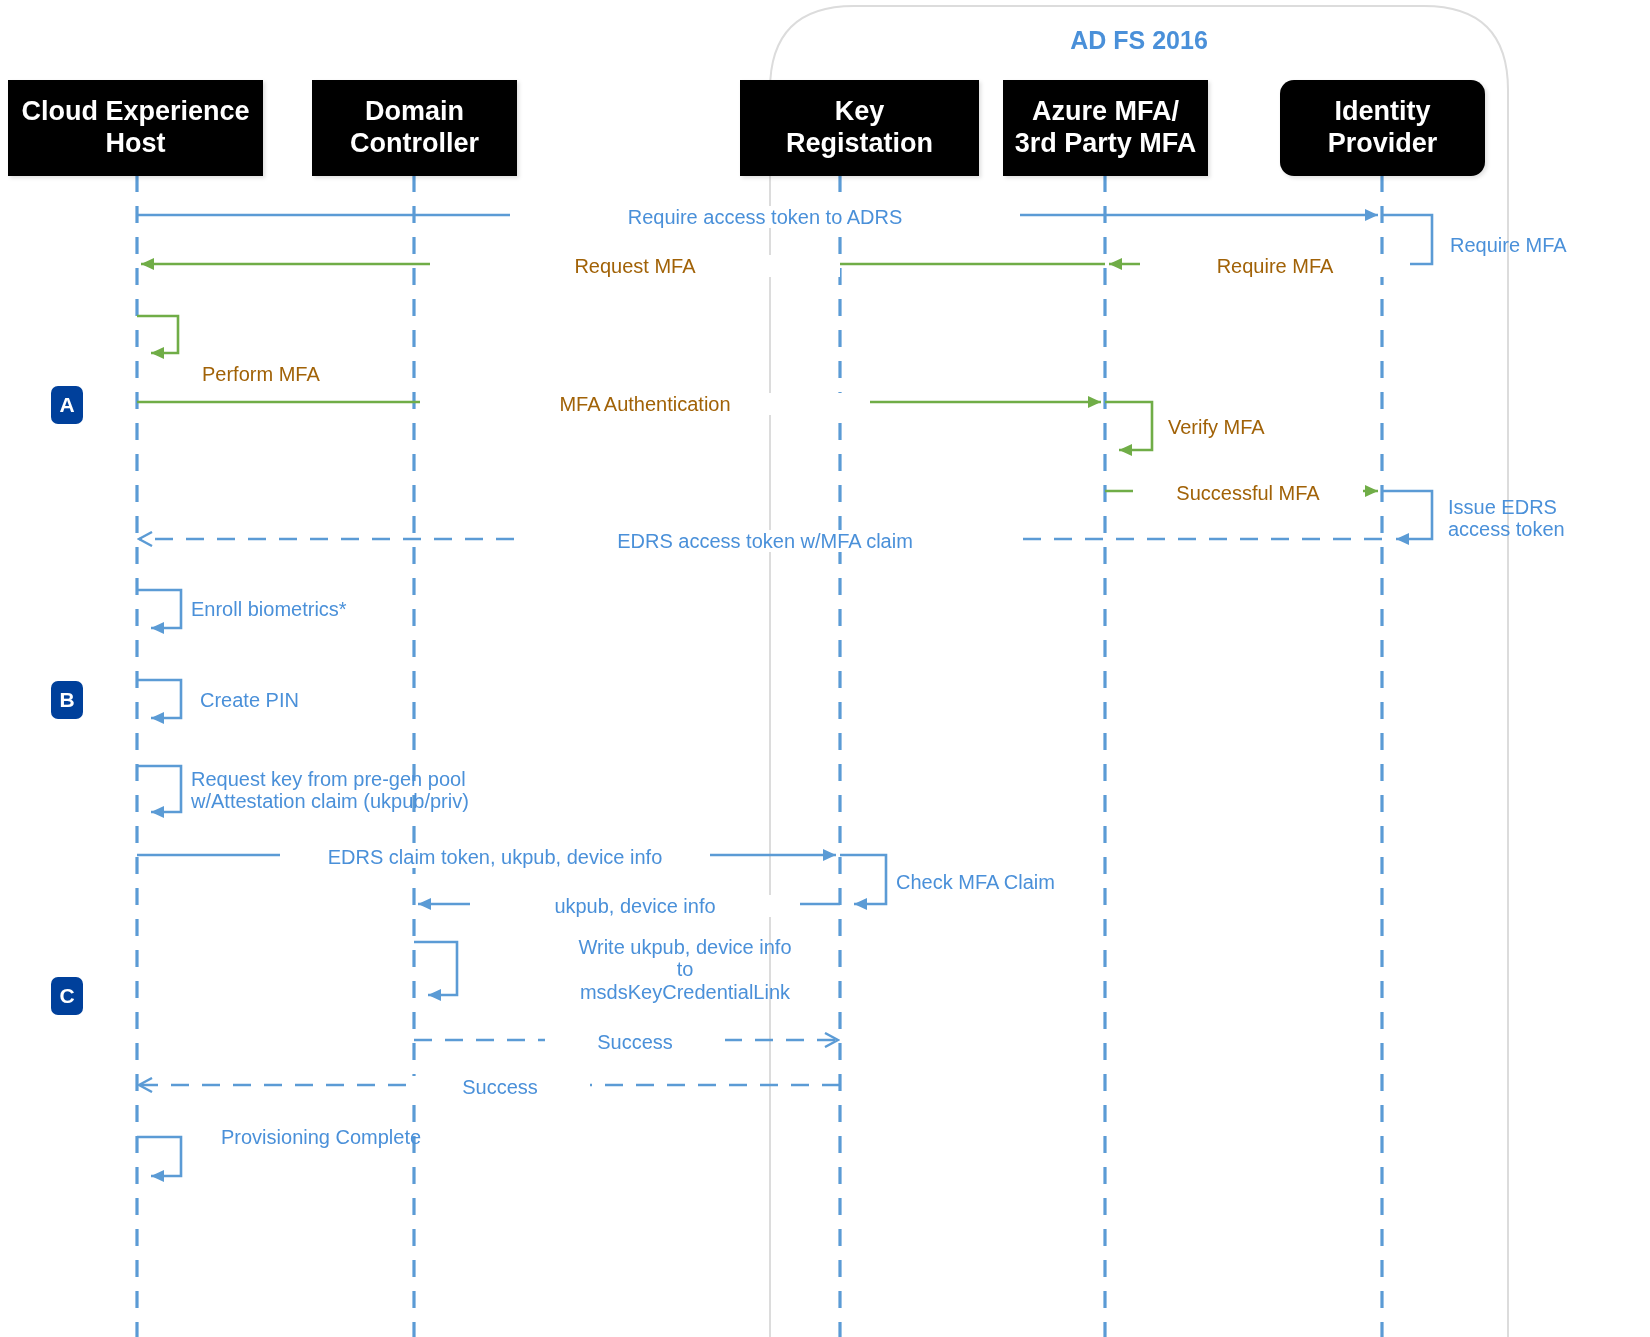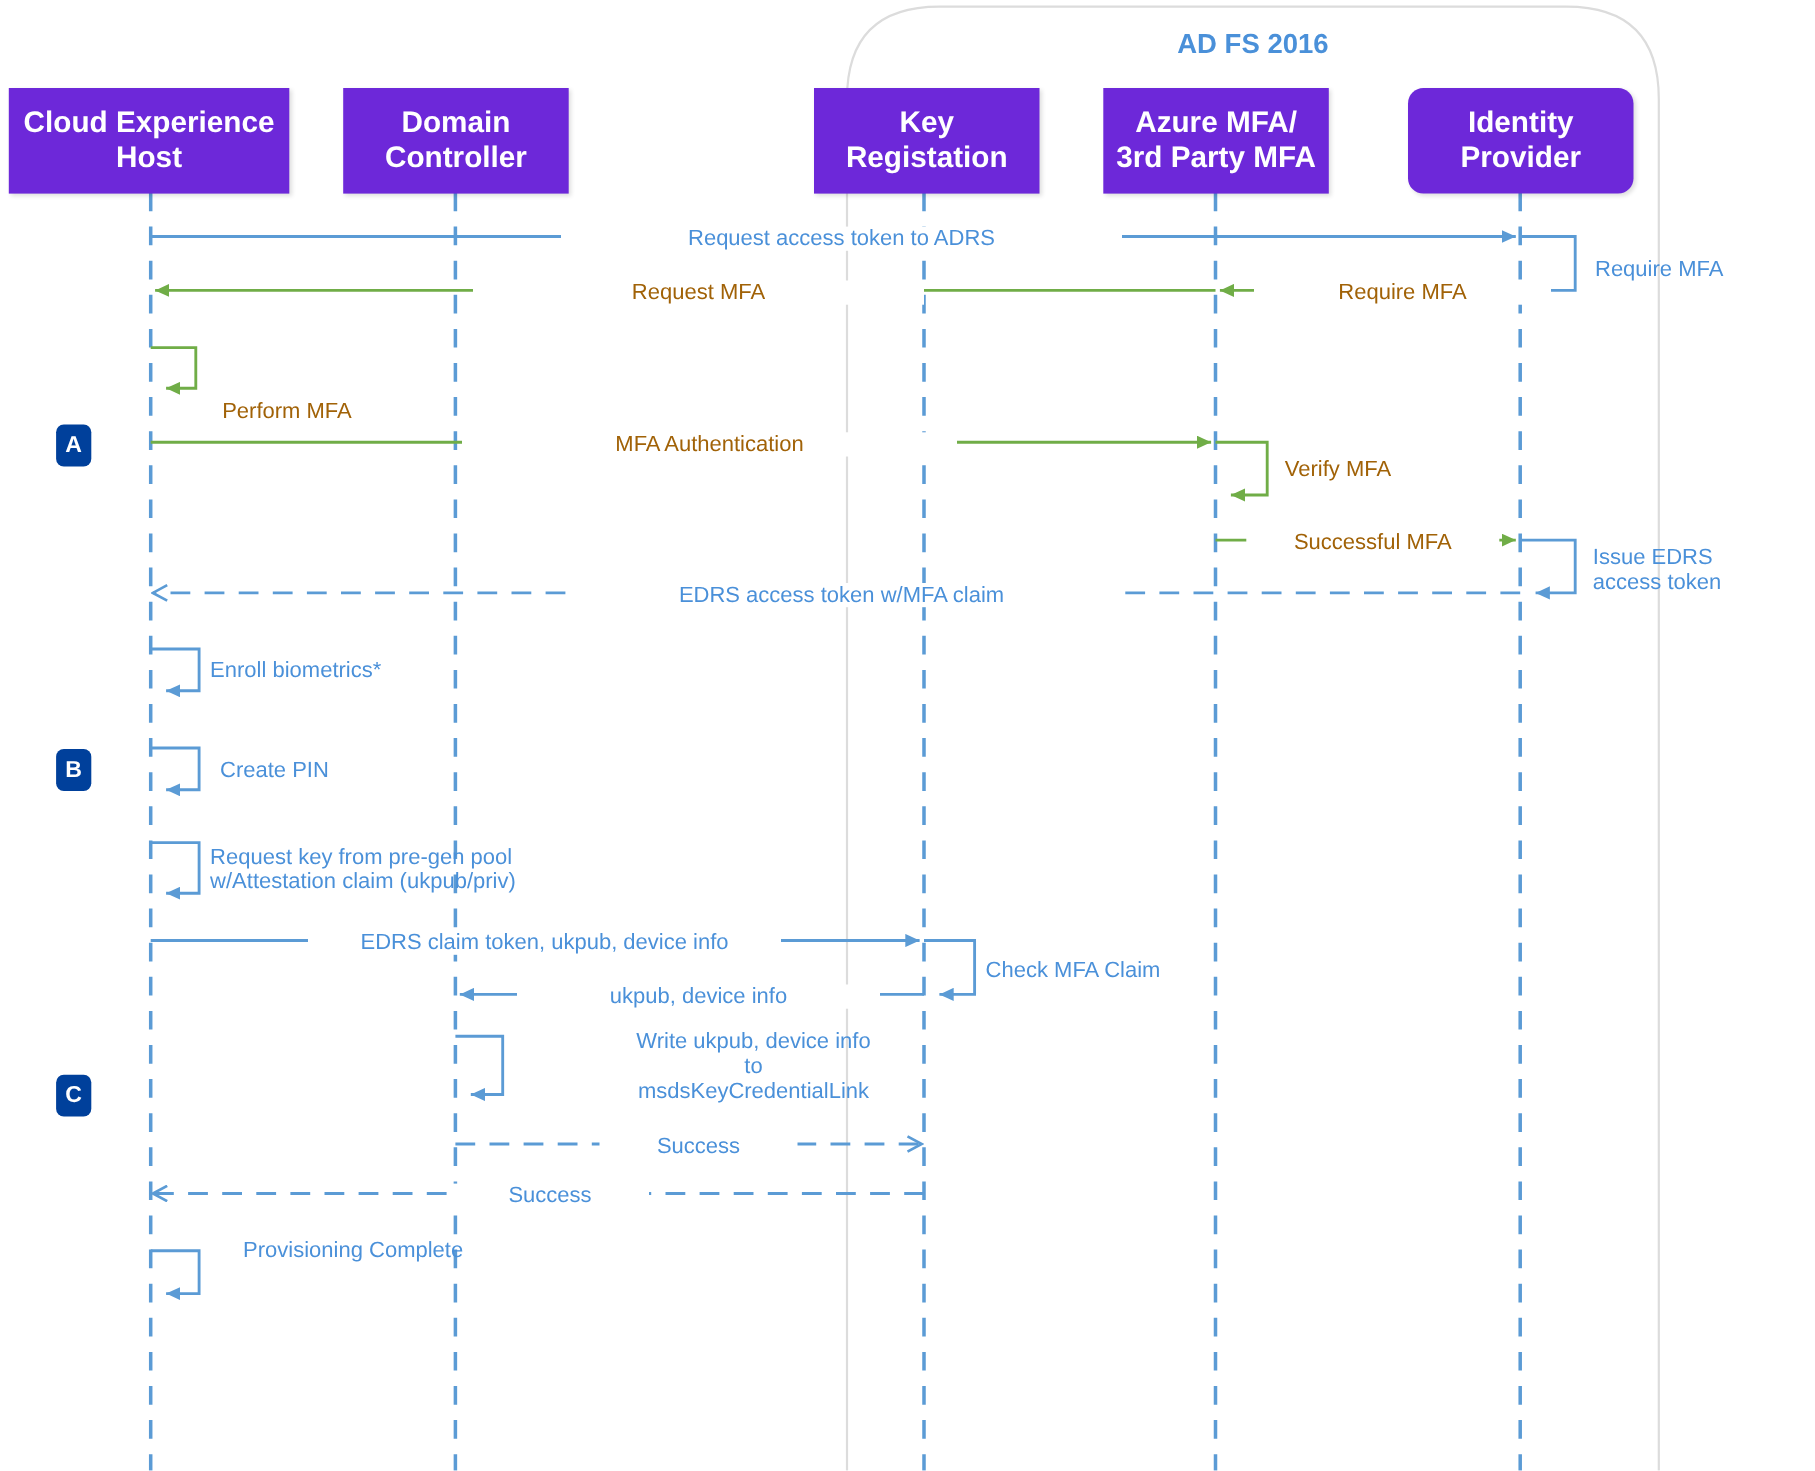--- a/index.html
+++ b/index.html
@@ -2,21 +2,21 @@
 <html><head>
 <meta charset="utf-8">
 <style>
   html,body{margin:0;padding:0;background:#ffffff;}
   body{font-family:"Liberation Sans", sans-serif;}
   #canvas{position:relative;width:1650px;height:1337px;background:#fff;overflow:hidden;}
   #svg{position:absolute;left:0;top:0;width:1650px;height:1337px;}
   .lbl{position:absolute;color:#4A90D9;font-size:20px;line-height:1.12;white-space:pre;font-family:"Liberation Sans", sans-serif;}
   .lbl.green{color:#a16207;}
   .lbl.ctr{text-align:center;}
-  .actor-box{position:absolute;background:#6d28d9;color:#fff;font-weight:bold;font-size:27px;line-height:1.18;
+  .actor-box{position:absolute;background:#000000;color:#fff;font-weight:bold;font-size:27px;line-height:1.18;
              display:flex;align-items:center;justify-content:center;text-align:center;
              box-shadow:2px 2px 4px rgba(0,0,0,0.13);}
   .actor-box span{display:block;padding:0 4px;}
   .group-title{position:absolute;color:#4A90D9;font-weight:bold;font-size:25px;text-align:center;}
   .phase{position:absolute;width:32px;height:38px;background:#00409B;border-radius:7px;color:#fff;
          font-weight:bold;font-size:21px;display:flex;align-items:center;justify-content:center;}
   .msg-lbl{background:#fff;padding:0 5px;}
 </style>
 </head>
 <body>
@@ -96,21 +96,21 @@
     </div>
   </div>
 
   <div class="actor-box" style="left:312px;top:80px;width:205px;height:96px;">
     <div>
       <span>Domain</span>
       <span>Controller</span>
     </div>
   </div>
 
-  <div class="actor-box" style="left:740px;top:80px;width:205px;height:96px;">
+  <div class="actor-box" style="left:740px;top:80px;width:239px;height:96px;">
     <div>
       <span>Key</span>
       <span>Registation</span>
     </div>
   </div>
 
   <div class="actor-box" style="left:1003px;top:80px;width:205px;height:96px;">
     <div>
       <span>Azure MFA/</span>
       <span>3rd Party MFA</span>
@@ -121,21 +121,21 @@
     <div>
       <span>Identity</span>
       <span>Provider</span>
     </div>
   </div>
 
   <div class="phase" style="left:51px;top:386px;">A</div>
   <div class="phase" style="left:51px;top:681px;">B</div>
   <div class="phase" style="left:51px;top:977px;">C</div>
 
-  <div class="lbl ctr msg-lbl" style="left:510px;top:206px;width:500px;">Request access token to ADRS</div>
+  <div class="lbl ctr msg-lbl" style="left:510px;top:206px;width:500px;">Require access token to ADRS</div>
 
   <div class="lbl" style="left:1450px;top:234px;">Require MFA</div>
 
   <div class="lbl green ctr msg-lbl" style="left:1140px;top:255px;width:260px;">Require MFA</div>
 
   <div class="lbl green ctr msg-lbl" style="left:430px;top:255px;width:400px;">Request MFA</div>
 
   <div class="lbl green" style="left:202px;top:325px;margin-top:38px;">Perform MFA</div>
 
   <div class="lbl green ctr msg-lbl" style="left:420px;top:393px;width:440px;">MFA Authentication</div>

